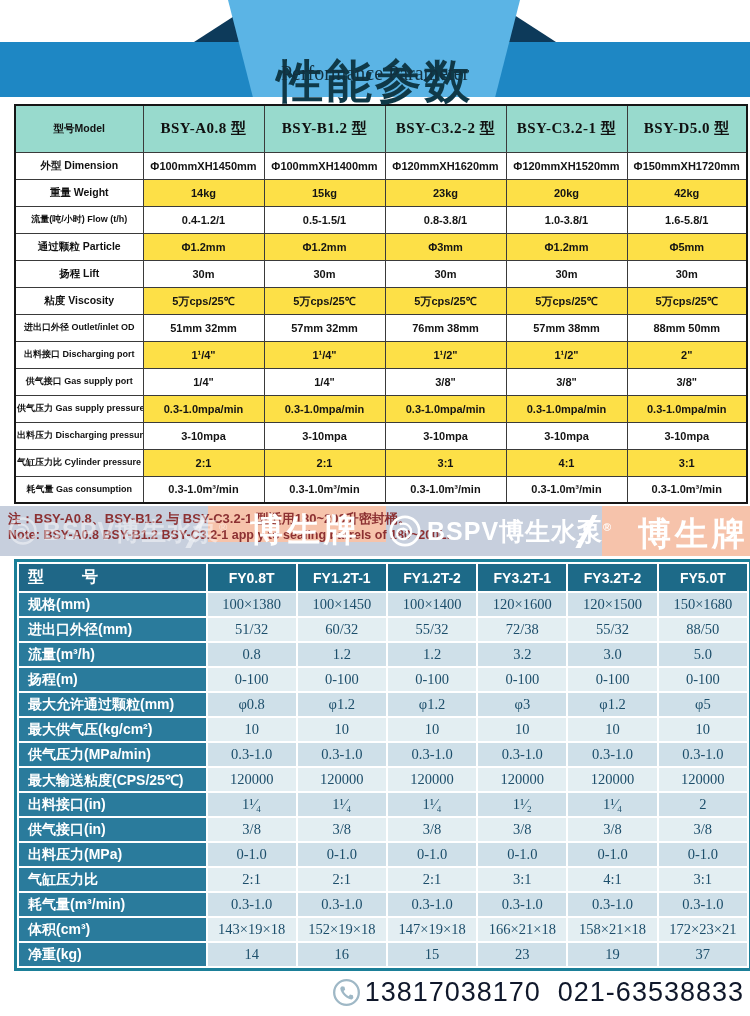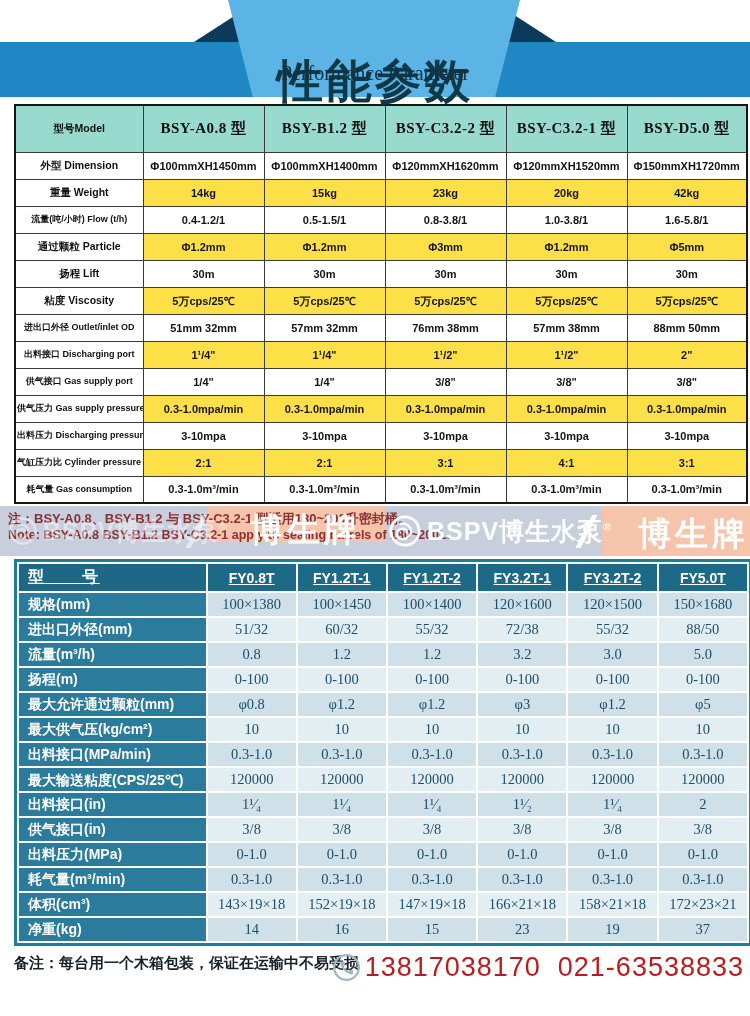--- a/index.html
+++ b/index.html
@@ -56,33 +56,33 @@
          letter-spacing:4px;white-space:nowrap;margin-left:22px;}
   .badge.b1{left:228px;}
   .badge.b2{left:616px;top:6px;}
 
   
   .t2wrap{margin:3px 0 0 14px;width:732px;border:3px solid #1b7f98;background:#ffffff;}
   .t2{border-collapse:separate;border-spacing:2px;width:100%;}
   .t2 tr{height:23px;}
   .t2 tr.hdr{height:27px;}
   .t2 th,.t2 td{text-align:center;vertical-align:middle;overflow:hidden;white-space:nowrap;}
-  .t2 .hdr th{background:#1d6a88;color:#fff;font-size:14px;font-weight:700;text-decoration:underline;}
+  .t2 .hdr th{background:#1d6a88;color:#fff;font-size:14px;font-weight:700;}
   .t2 .hdr th.corner{background:#1f6787;letter-spacing:2px;font-size:16px;}
   .t2 th.rowlab{background:#2a7b9c;color:#fff;font-size:14px;font-weight:700;
                 text-align:left;padding-left:9px;}
   .t2 td{font-family:"Liberation Serif",serif;font-size:14.5px;color:#1c4e6b;}
   .t2 tr.ra td{background:#cfe0e9;}
   .t2 tr.rb td{background:#e3eef2;}
 
   
   .footer{position:relative;height:54px;}
   .remark{position:absolute;left:14px;top:8px;font-size:15px;color:#18222b;font-weight:700;}
   .phones{position:absolute;right:6px;top:6px;display:flex;align-items:center;gap:4px;
-          color:#b91c1c;}
+          color:#0f172a;}
   .phonenum{font-size:27px;letter-spacing:1px;white-space:pre;}
 </style>
 </head>
 <body>
 
 <div class="page">
 
   <div class="banner">
     <div class="band"></div>
     <div class="tri l"></div>
@@ -313,21 +313,21 @@
           <tr class="rb">
             <th class="rowlab">最大供气压(kg/cm²)</th>
             <td>10</td>
             <td>10</td>
             <td>10</td>
             <td>10</td>
             <td>10</td>
             <td>10</td>
           </tr>
           <tr class="ra">
-            <th class="rowlab">出料接口(MPa/min)</th>
+            <th class="rowlab">供气压力(MPa/min)</th>
             <td>0.3-1.0</td>
             <td>0.3-1.0</td>
             <td>0.3-1.0</td>
             <td>0.3-1.0</td>
             <td>0.3-1.0</td>
             <td>0.3-1.0</td>
           </tr>
           <tr class="rb">
             <th class="rowlab">最大输送粘度(CPS/25℃)</th>
             <td>120000</td>
@@ -357,20 +357,29 @@
           </tr>
           <tr class="ra">
             <th class="rowlab">出料压力(MPa)</th>
             <td>0-1.0</td>
             <td>0-1.0</td>
             <td>0-1.0</td>
             <td>0-1.0</td>
             <td>0-1.0</td>
             <td>0-1.0</td>
           </tr>
+          <tr class="rb">
+            <th class="rowlab">气缸压力比</th>
+            <td>2:1</td>
+            <td>2:1</td>
+            <td>2:1</td>
+            <td>3:1</td>
+            <td>4:1</td>
+            <td>3:1</td>
+          </tr>
           <tr class="ra">
             <th class="rowlab">耗气量(m³/min)</th>
             <td>0.3-1.0</td>
             <td>0.3-1.0</td>
             <td>0.3-1.0</td>
             <td>0.3-1.0</td>
             <td>0.3-1.0</td>
             <td>0.3-1.0</td>
           </tr>
           <tr class="rb">
@@ -389,21 +398,20 @@
             <td>15</td>
             <td>23</td>
             <td>19</td>
             <td>37</td>
           </tr>
         </tbody>
     </table>
   </div>
 
   <div class="footer">
-    <div class="remark">备注：每台用一个木箱包装，保证在运输中不易受损</div>
     <div class="phones">
       <svg width="29" height="29" viewBox="0 0 24 24">
         <circle cx="12" cy="12" r="10.2" fill="none" stroke="#9fb8c6" stroke-width="1.9"></circle>
         <path d="M8.1 6.9l2.2.4.6 2.4-1.3 1.1c.8 1.9 2.3 3.4 4.2 4.2l1.1-1.3 2.4.6.4 2.2-1.3 1.3c-3.4-.3-9.3-4.5-9.6-9.6l1.3-1.3z" fill="#9fb8c6"></path>
       </svg>
       <span class="phonenum">13817038170  021-63538833</span>
     </div>
   </div>
 
 </div>

